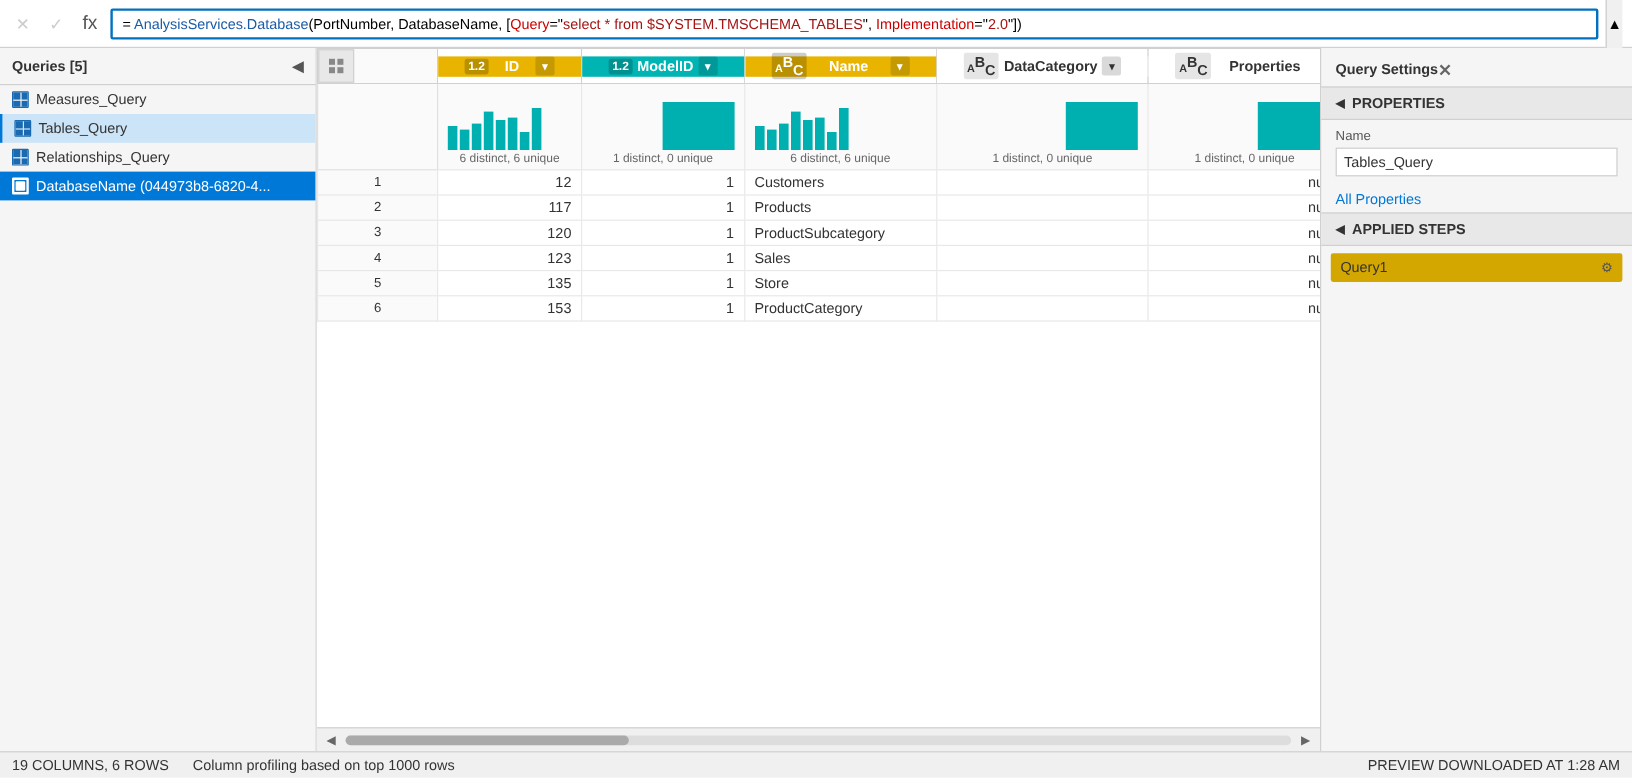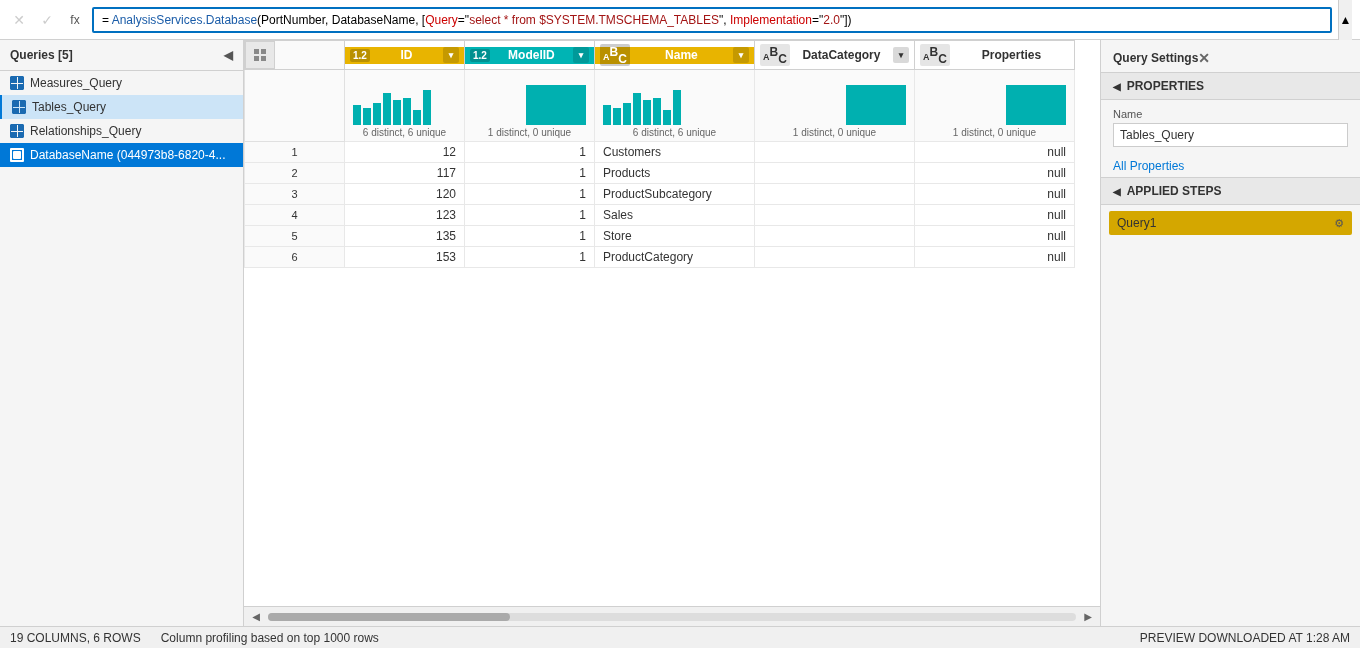--- a/index.html
+++ b/index.html
@@ -34,21 +34,21 @@
 
     
     .main-content {
       flex: 1;
       display: flex;
       overflow: hidden;
     }
 
     
     .sidebar {
-      width: 244px;
+      width: 264px;
       background: #f5f5f5;
       border-right: 1px solid #d0d0d0;
       display: flex;
       flex-direction: column;
       flex-shrink: 0;
     }
     .sidebar-header {
       padding: 8px 10px;
       font-weight: 600;
       color: #333;
@@ -103,21 +103,21 @@
       border: 1px solid #d0d0d0;
       padding: 0;
       position: sticky;
       top: 0;
       z-index: 2;
       min-width: 100px;
     }
     .col-header-inner {
       display: flex;
       align-items: center;
-      padding: 4px 5px;
+      padding: 4px 22px;
       gap: 4px;
       height: 17px;
     }
     .col-header-inner.id-col { background: #e8b400; }
     .col-header-inner.model-col { background: #00b4b4; }
     .col-header-inner.name-col { background: #e8b400; }
     .col-header-inner.text-col { background: #fff; }
     .col-type-icon {
       font-size: 10px;
       font-weight: bold;
@@ -272,21 +272,21 @@
     .status-right {
       margin-left: auto;
     }
   </style>
 </head>
 <body>
 
 <div class="toolbar">
   <div class="toolbar-icon disabled">✕</div>
   <div class="toolbar-icon disabled">✓</div>
-  <div class="toolbar-icon" style="color:#555; font-size:12px;">fx</div>
+  <div class="toolbar-icon" style="color:#555; font-size:16px;">fx</div>
   <div class="formula-bar">
     <span style="color:#000">= </span><span style="color:#1a5ca8">AnalysisServices.Database</span><span style="color:#000">(PortNumber, DatabaseName, [</span><span style="color:#c00">Query</span><span style="color:#000">="</span><span style="color:#a31515">select * from $SYSTEM.TMSCHEMA_TABLES</span><span style="color:#000">", </span><span style="color:#c00">Implementation</span><span style="color:#000">="</span><span style="color:#a31515">2.0</span><span style="color:#000">"])</span>
   </div>
   <div style="width:14px; height:40px; background:#f0f0f0; border-left:1px solid #ccc; cursor:pointer; display:flex; align-items:center; justify-content:center;">▲</div>
 </div>
 
 <div class="main-content">
 
   <div class="sidebar">
     <div class="sidebar-header">

